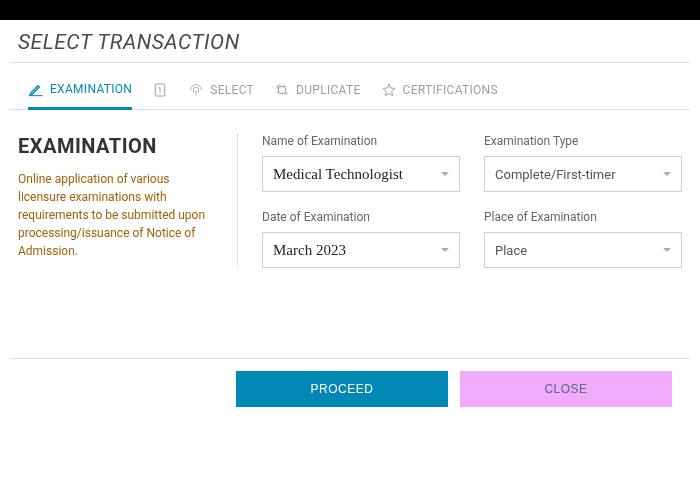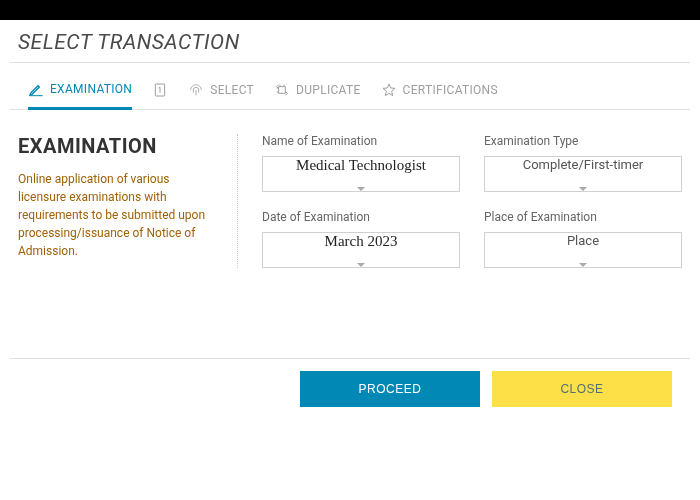--- a/index.html
+++ b/index.html
@@ -11,27 +11,27 @@
 .tab { display: flex; align-items: center; gap: 6px; font-size: 12px; color: #9e9e9e; padding-bottom: 10px; cursor: pointer; letter-spacing: 0.3px; }
 .tab.active { color: #0288b5; border-bottom: 3px solid #0288b5; margin-bottom: -1px; }
 .tab svg { width: 16px; height: 16px; }
 .content { display: flex; padding: 24px 18px 10px; gap: 24px; }
 .left { width: 220px; border-right: 1px dotted #ccc; padding-right: 18px; }
 .left h2 { font-size: 20px; font-weight: 700; color: #333; letter-spacing: 0.5px; margin-bottom: 12px; }
 .left p { font-size: 12px; color: #a16207; line-height: 1.5; }
 .right { flex: 1; display: flex; flex-wrap: wrap; gap: 18px 24px; align-items: flex-end; }
 .field { width: calc(50% - 12px); }
 .label { font-size: 12px; color: #666; margin-bottom: 8px; display: block; }
-.select { width: 100%; height: 36px; border: 1px solid #d0d0d0; background: #fff; display: flex; align-items: center; justify-content: space-between; padding: 0 10px; font-size: 13px; color: #555; cursor: pointer; flex-direction: column; }
+.select { width: 100%; height: 36px; border: 1px solid #d0d0d0; background: #fff; display: flex; align-items: center; justify-content: space-between; padding: 0 10px; font-size: 13px; color: #555; cursor: pointer; }
 .select.big { font-size: 15px; color: #222; font-weight: 500; font-family: Georgia, serif; }
 .caret { width: 0; height: 0; border-left: 4px solid transparent; border-right: 4px solid transparent; border-top: 4px solid #aaa; }
 .footer { display: flex; justify-content: flex-end; gap: 12px; padding: 12px 18px; border-top: 1px solid #e0e0e0; margin: 80px 10px 0; }
-.btn { width: 180px; height: 36px; border: none; font-size: 12px; letter-spacing: 0.5px; cursor: pointer; }
+.btn { width: 212px; height: 36px; border: none; font-size: 12px; letter-spacing: 0.5px; cursor: pointer; }
 .btn.primary { background: #0288b5; color: #fff; }
-.btn.secondary { background: #fde047; color: #546e7a; }
+.btn.secondary { background: #f0abfc; color: #546e7a; }
 </style>
 </head>
 <body>
 
 <div class="topbar"></div>
 
 <div class="title">SELECT TRANSACTION</div>
 <hr class="hr">
 
 <div class="tabs">

